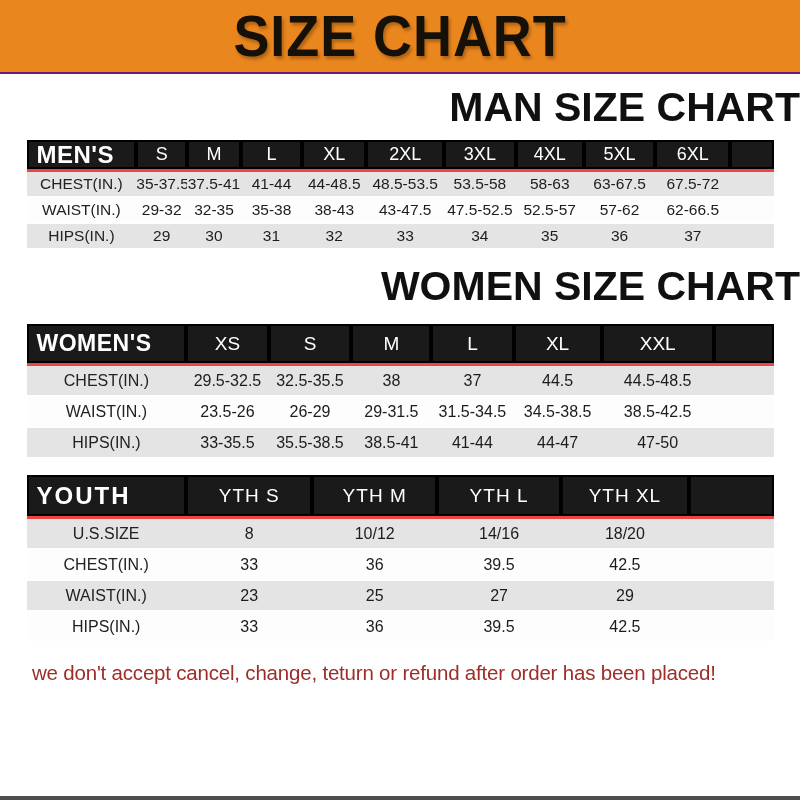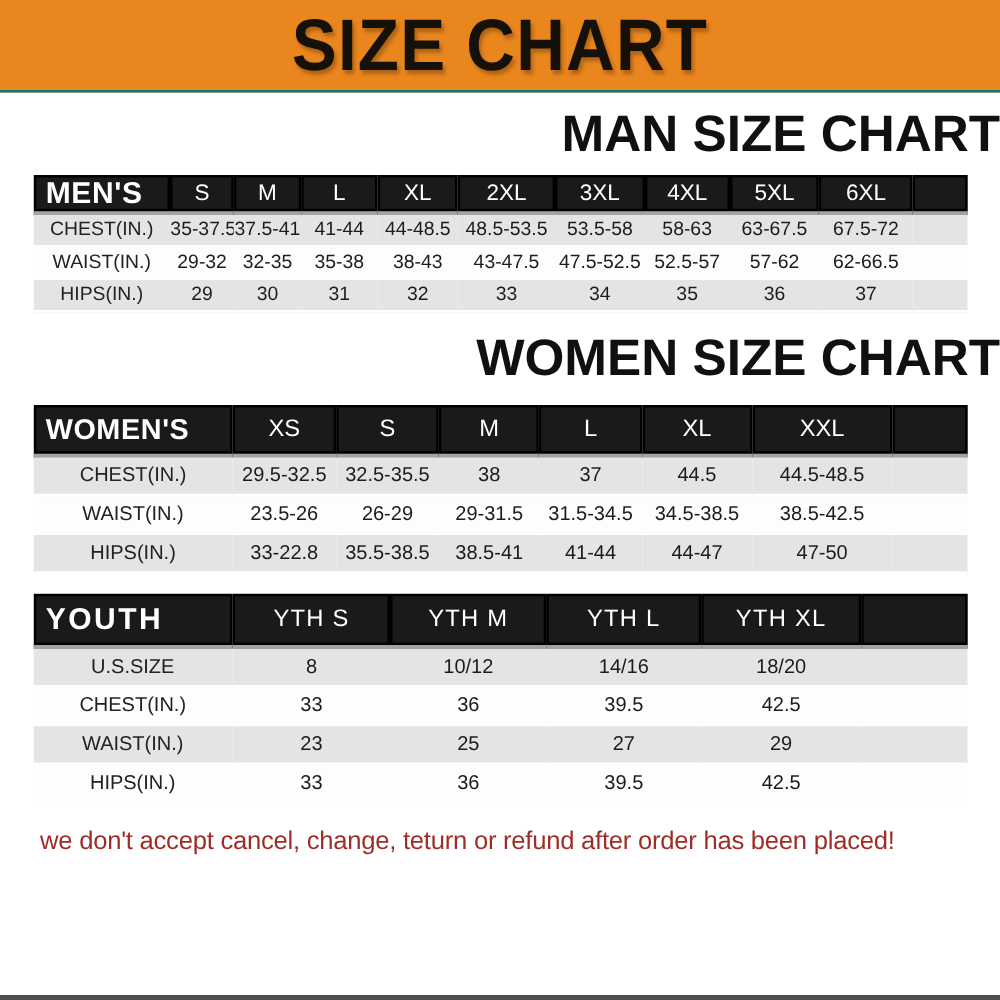--- a/index.html
+++ b/index.html
@@ -4,38 +4,38 @@
 <style>
   html,body{margin:0;padding:0;}
   body{
     width:800px;height:800px;background:#ffffff;position:relative;overflow:hidden;
     font-family:"Liberation Sans", sans-serif;
     --banner-bg:#E9861E; --bar-bg:#1a1a1a; --row-alt:#E4E4E4; --notice:#9E2D28;
   }
   .banner{
     height:72px;background:var(--banner-bg);
     display:flex;align-items:center;justify-content:center;
-    border-bottom:2px solid #0f766e;
+    border-bottom:2px solid #701a75;
   }
   .banner h1{
     margin:0;font-size:55px;font-weight:bold;color:#151008;letter-spacing:1px;
     transform:scale(0.98,1.06);
     text-shadow:2px 3px 3px rgba(70,35,0,0.35);
     white-space:nowrap;
   }
   .section-title{
     margin:0;text-align:right;font-size:41px;line-height:34px;
     font-weight:bold;color:#101010;white-space:nowrap;
   }
   table{
     width:747px;margin:0 auto;border-collapse:separate;border-spacing:0;table-layout:fixed;
   }
   th,td{padding:0;text-align:center;overflow:hidden;white-space:nowrap;}
   thead th{
-    background:var(--bar-bg);color:#fff;border-bottom:3px solid #a3a3a3;
+    background:var(--bar-bg);color:#fff;border-bottom:3px solid #ef4444;
     font-weight:normal;box-shadow:inset 0 0 0 2px #000;
   }
   th.corner{text-align:left;padding-left:10px;font-weight:bold;letter-spacing:0.5px;}
   tbody td{font-size:16px;color:#1c1c1c;border-bottom:2px solid #ffffff;background:#fdfdfd;}
   tr.gray td{background:var(--row-alt);}
   td.row-label{font-size:16px;color:#222;text-align:center;}
   
   .sec-0 .section-title{margin-top:16px;}
   .sec-0 table{margin-top:16px;}
   .sec-0 thead th{height:29px;font-size:18px;}
@@ -185,21 +185,21 @@
             <td>23.5-26</td>
             <td>26-29</td>
             <td>29-31.5</td>
             <td>31.5-34.5</td>
             <td>34.5-38.5</td>
             <td>38.5-42.5</td>
             <td></td>
           </tr>
           <tr class="gray">
             <td class="row-label">HIPS(IN.)</td>
-            <td>33-22.8</td>
+            <td>33-35.5</td>
             <td>35.5-38.5</td>
             <td>38.5-41</td>
             <td>41-44</td>
             <td>44-47</td>
             <td>47-50</td>
             <td></td>
           </tr>
         </tbody>
       </table>
     </section>

